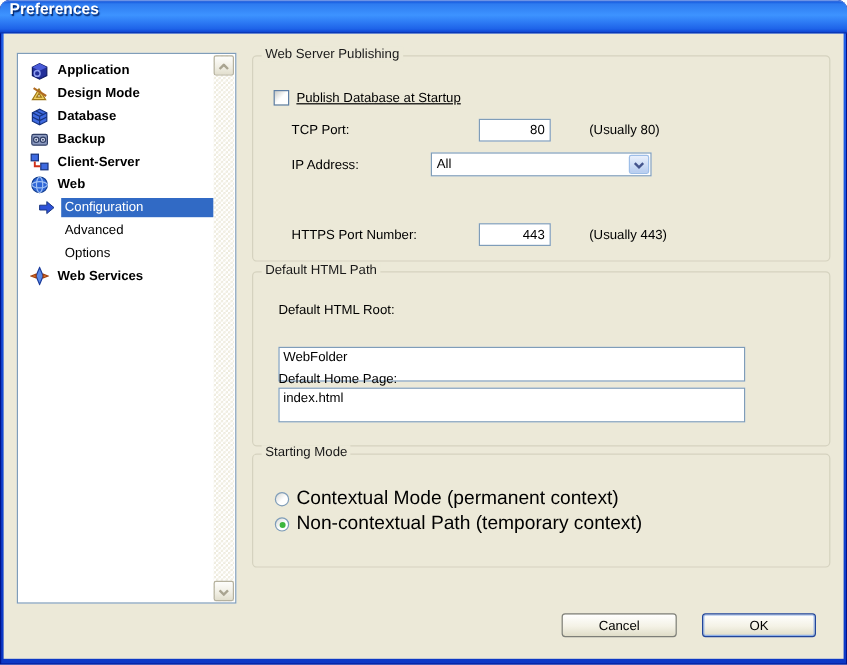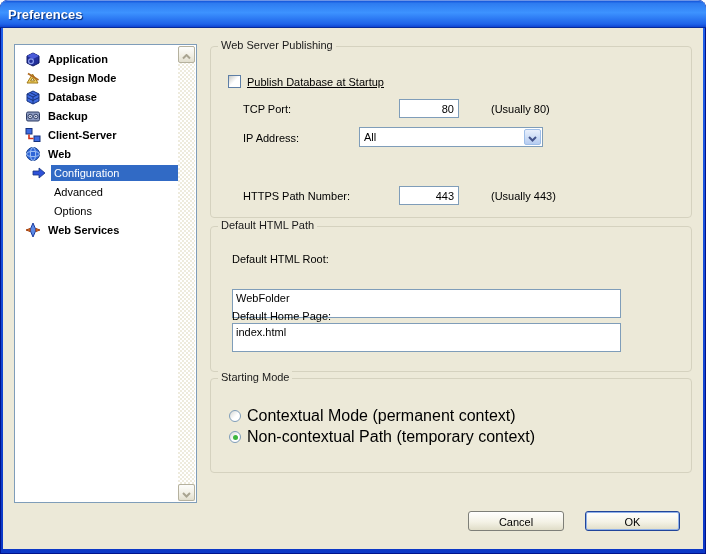--- a/index.html
+++ b/index.html
@@ -8,21 +8,21 @@
     position:relative;width:706px;height:554px;
     background:linear-gradient(180deg,#2160e8 0%,#0c38c6 100%);
     border-radius:8px 8px 0 0;overflow:hidden;
     box-shadow:inset 0 0 0 1px #00138c;
   }
   .titlebar{
     position:absolute;top:0;left:0;right:0;height:28px;
     background:linear-gradient(to bottom,#0845d1 0%,#2e7bf0 12%,#3d93ff 45%,#1e63e9 86%,#0839c9 100%);
     border-radius:7px 7px 0 0;
     box-shadow:inset 0 1px 0 rgba(255,255,255,.4), inset 0 -1px 0 rgba(0,10,60,.35);
-    display:flex;align-items:center;
+    display:flex;align-items:flex-start;
   }
   .title-text{
     color:#fff;font-weight:bold;font-size:13px;padding-left:8px;
     text-shadow:1px 1px 1px #00246b;
   }
   .client{
     position:absolute;left:3px;right:3px;top:28px;bottom:5px;
     background:#ece9d8;
   }
   
@@ -252,21 +252,21 @@
         <span class="combo-btn">
           <span>
             <svg width="9" height="6" viewBox="0 0 9 6">
                 <polyline points="1,1 4.5,4.5 8,1" fill="none" stroke="#44548c" stroke-width="2"></polyline>
               </svg>
           </span>
         </span>
       </div>
 
 
-      <span class="lbl" style="left:32px;top:143px;">HTTPS Path Number:</span>
+      <span class="lbl" style="left:32px;top:143px;">HTTPS Port Number:</span>
       <input class="xp-input port-input" style="left: 188px; top: 139px;" value="443">
       <span class="hint" style="left:280px;top:143px;">(Usually 443)</span>
     </div>
 
     <div class="group g2">
       <span class="group-title">Default HTML Path</span>
 
       <span class="lbl" style="left:21px;top:26px;">Default HTML Root:</span>
       <textarea class="xp-input path-input" style="left: 21px; top: 44px; margin-top: 18px;" spellcheck="false">WebFolder</textarea>
 

